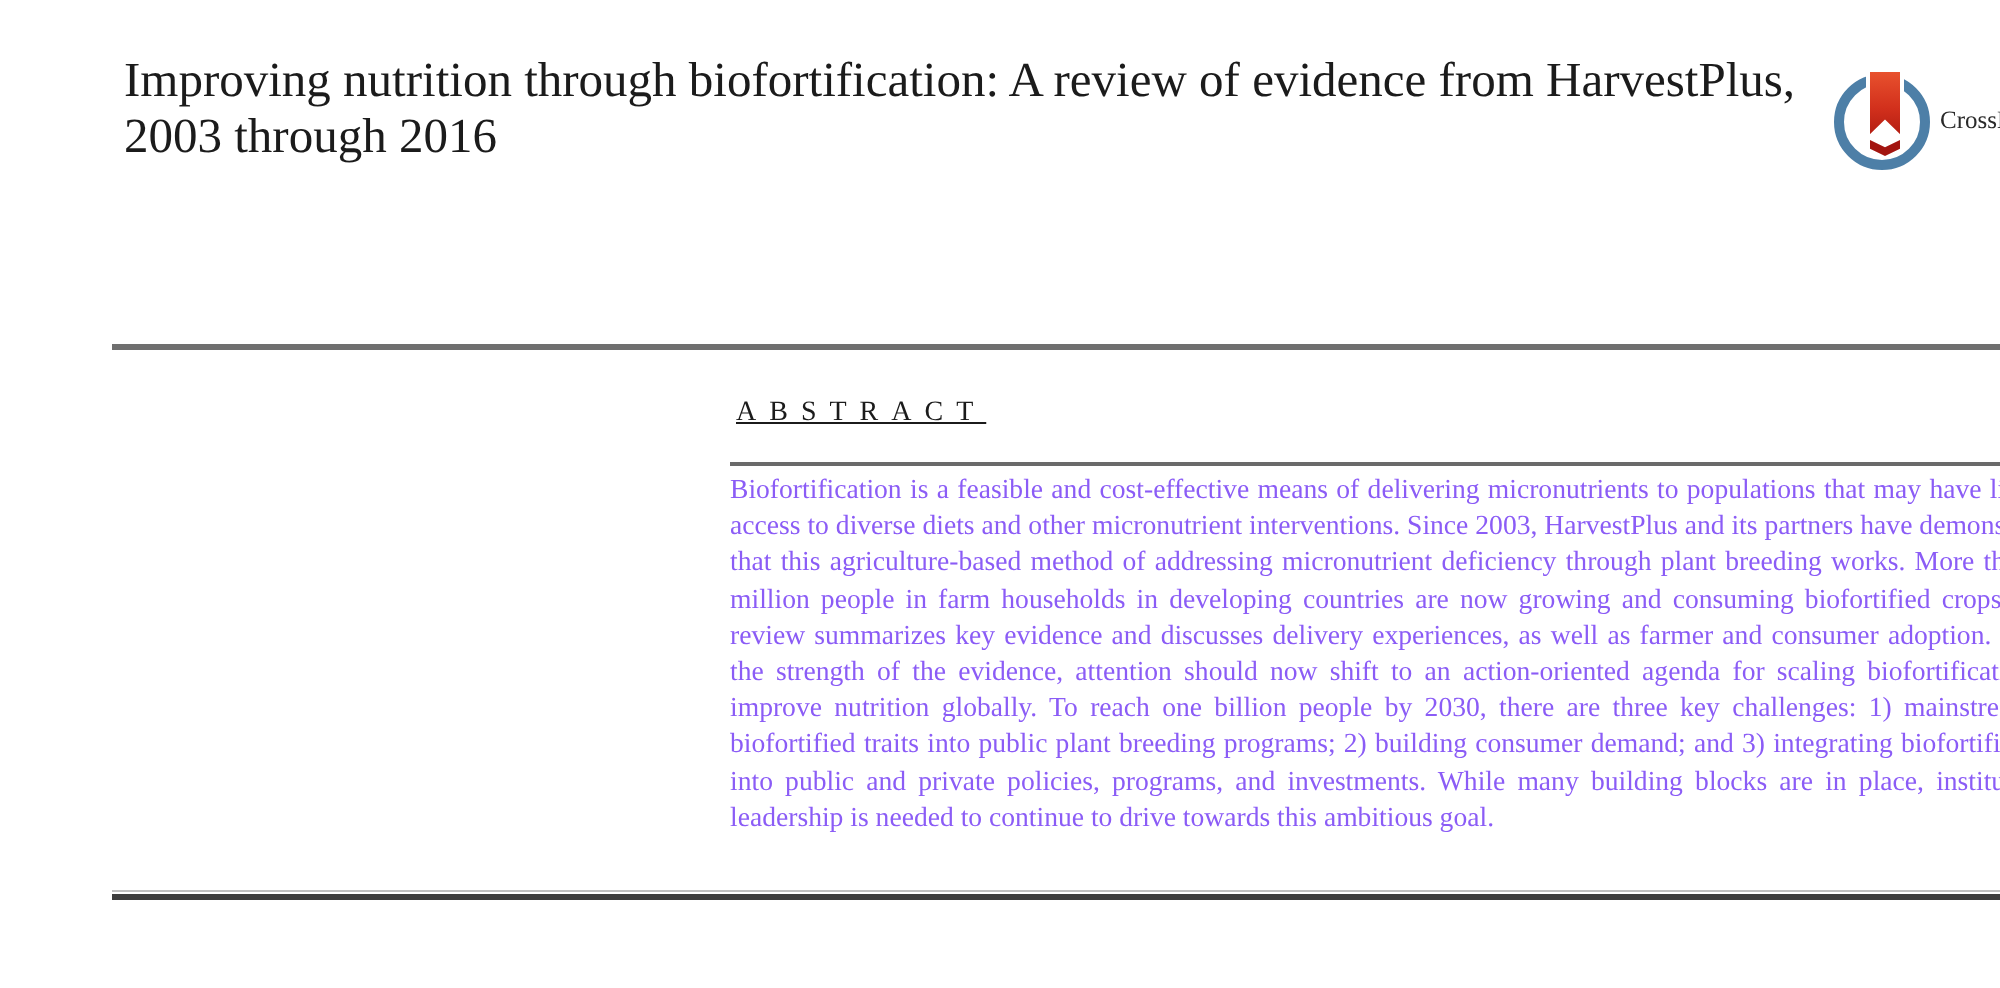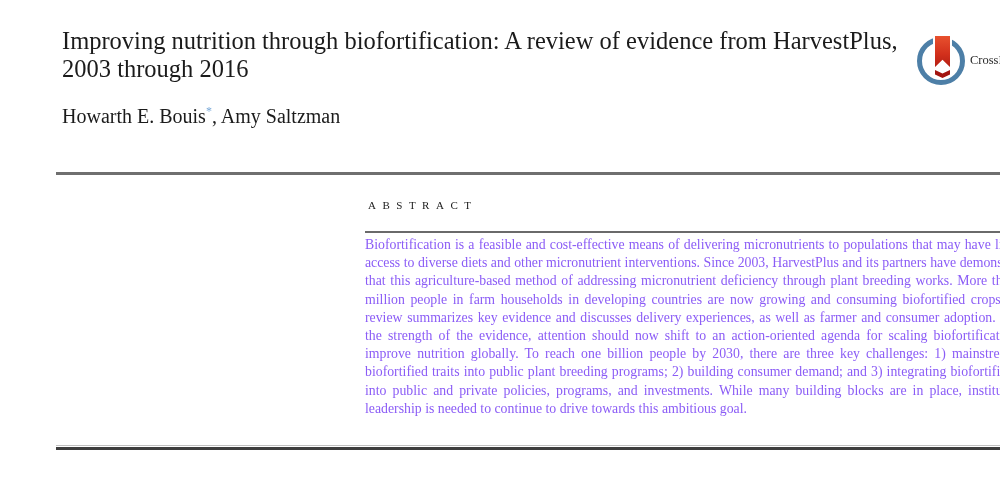--- a/index.html
+++ b/index.html
@@ -82,23 +82,24 @@
     top: 447px;
     height: 2.5px;
     background: #3e3e3e;
   }
 
   
   .abstract-heading {
     position: absolute;
     left: 320px;
     top: 199px;
-    font-size: 11px;
+    font-size: 14px;
     letter-spacing: 6.5px;
     color: #1b1b1b;
+    text-decoration: underline;
   }
   .abstract-text {
     position: absolute;
     left: 317px;
     top: 236px;
     width: 669px;
     font-size: 13.8px;
     line-height: 18.2px;
     text-align: justify;
     color: #8b5cf6;
@@ -159,23 +160,20 @@
 
   <h1 class="title" style="margin:0;">Improving nutrition through biofortification: A review of evidence from HarvestPlus, 2003 through 2016</h1>
 
   <div class="crossmark">
     <div class="cm-circle"></div>
     <div class="cm-ribbon"></div>
     <div class="cm-chevron"></div>
     <span class="cm-label">CrossMark</span>
   </div>
 
-  <div class="authors">
-    <span>Howarth E. Bouis</span><sup class="author-marker">*</sup><span class="author-sep">, </span><span>Amy Saltzman</span>
-  </div>
 
 
   <div class="rule-top"></div>
 
   <div class="abstract-heading">ABSTRACT</div>
 
   <div class="rule-abstract"></div>
 
   <div class="abstract-text">Biofortification is a feasible and cost-effective means of delivering micronutrients to populations that may have limited access to diverse diets and other micronutrient interventions. Since 2003, HarvestPlus and its partners have demonstrated that this agriculture-based method of addressing micronutrient deficiency through plant breeding works. More than 20 million people in farm households in developing countries are now growing and consuming biofortified crops. This review summarizes key evidence and discusses delivery experiences, as well as farmer and consumer adoption. Given the strength of the evidence, attention should now shift to an action-oriented agenda for scaling biofortification to improve nutrition globally. To reach one billion people by 2030, there are three key challenges: 1) mainstreaming biofortified traits into public plant breeding programs; 2) building consumer demand; and 3) integrating biofortification into public and private policies, programs, and investments. While many building blocks are in place, institutional leadership is needed to continue to drive towards this ambitious goal.</div>
 

